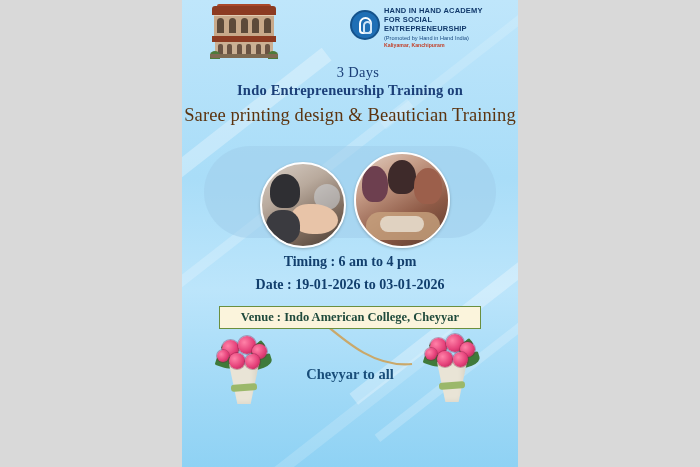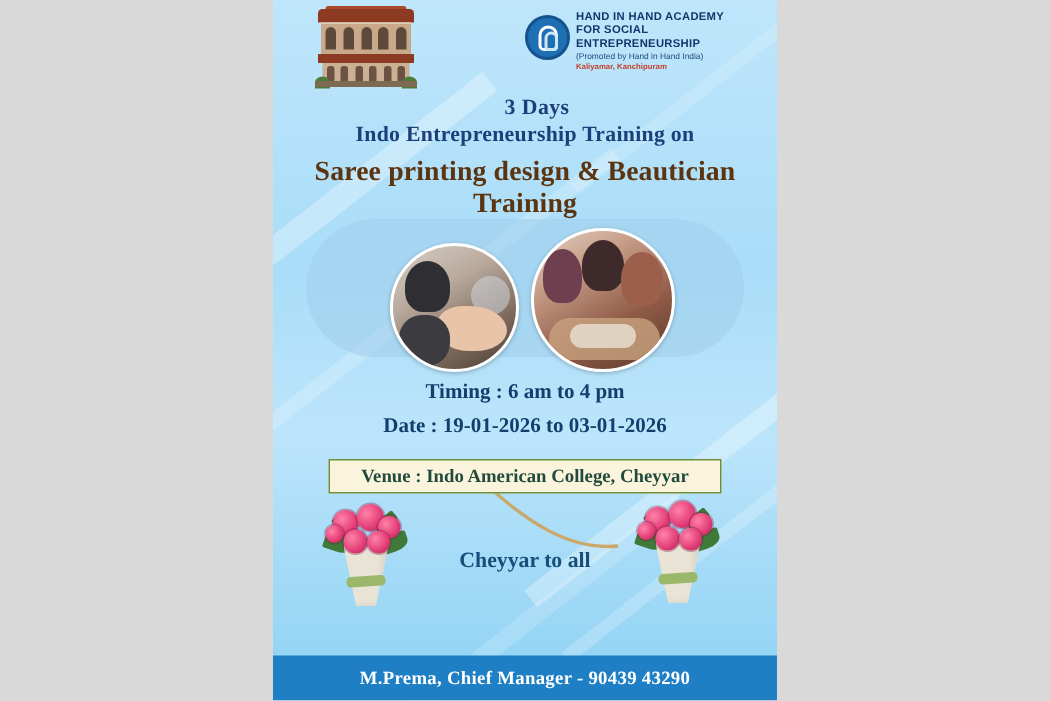--- a/index.html
+++ b/index.html
@@ -172,33 +172,33 @@
     font-size: 5.6px; line-height: 8px; color: #1b4b80; margin-top: 1px;
   }
   #academy-text .l4 {
     font-size: 5.2px; line-height: 7px; color: #c2412a; font-weight: bold;
   }
 
   
   .t-3days {
     position: absolute; left: 0; top: 64px; width: 352px;
     text-align: center;
-    font-size: 14.5px; font-weight: bold; color: #1b3f78;
+    font-size: 14.5px; font-weight: normal; color: #1b3f78;
     letter-spacing: .3px;
   }
   .t-women {
     position: absolute; left: 0; top: 82px; width: 336px;
     text-align: center;
     font-size: 14.5px; font-weight: bold; color: #1b3f78;
     letter-spacing: .2px;
   }
   .t-main {
     position: absolute; left: 0; top: 105px; width: 336px;
     text-align: center;
-    font-size: 18.5px; font-weight: bold; color: #5c3410;
+    font-size: 18.5px; font-weight: normal; color: #5c3410;
     letter-spacing: .1px;
   }
 
   
   #photo-band {
     position: absolute;
     left: 22px; top: 146px;
     width: 292px; height: 92px;
     background: rgba(160,205,235,0.55);
     border-radius: 46px 46px 46px 46px / 46px 46px 46px 46px;
@@ -446,18 +446,15 @@
       <div class="rose r2"></div>
       <div class="rose r3"></div>
       <div class="rose r4"></div>
       <div class="rose r5"></div>
       <div class="rose r6"></div>
       <div class="bq-ribbon"></div>
     </div>
 
     <div class="t-welcome">Cheyyar to all</div>
 
-    <div id="footer">
-      <span>M.Prema, Chief Manager -  90439 43290</span>
-    </div>
 
   </div>
 </div>
 
 </body></html>

